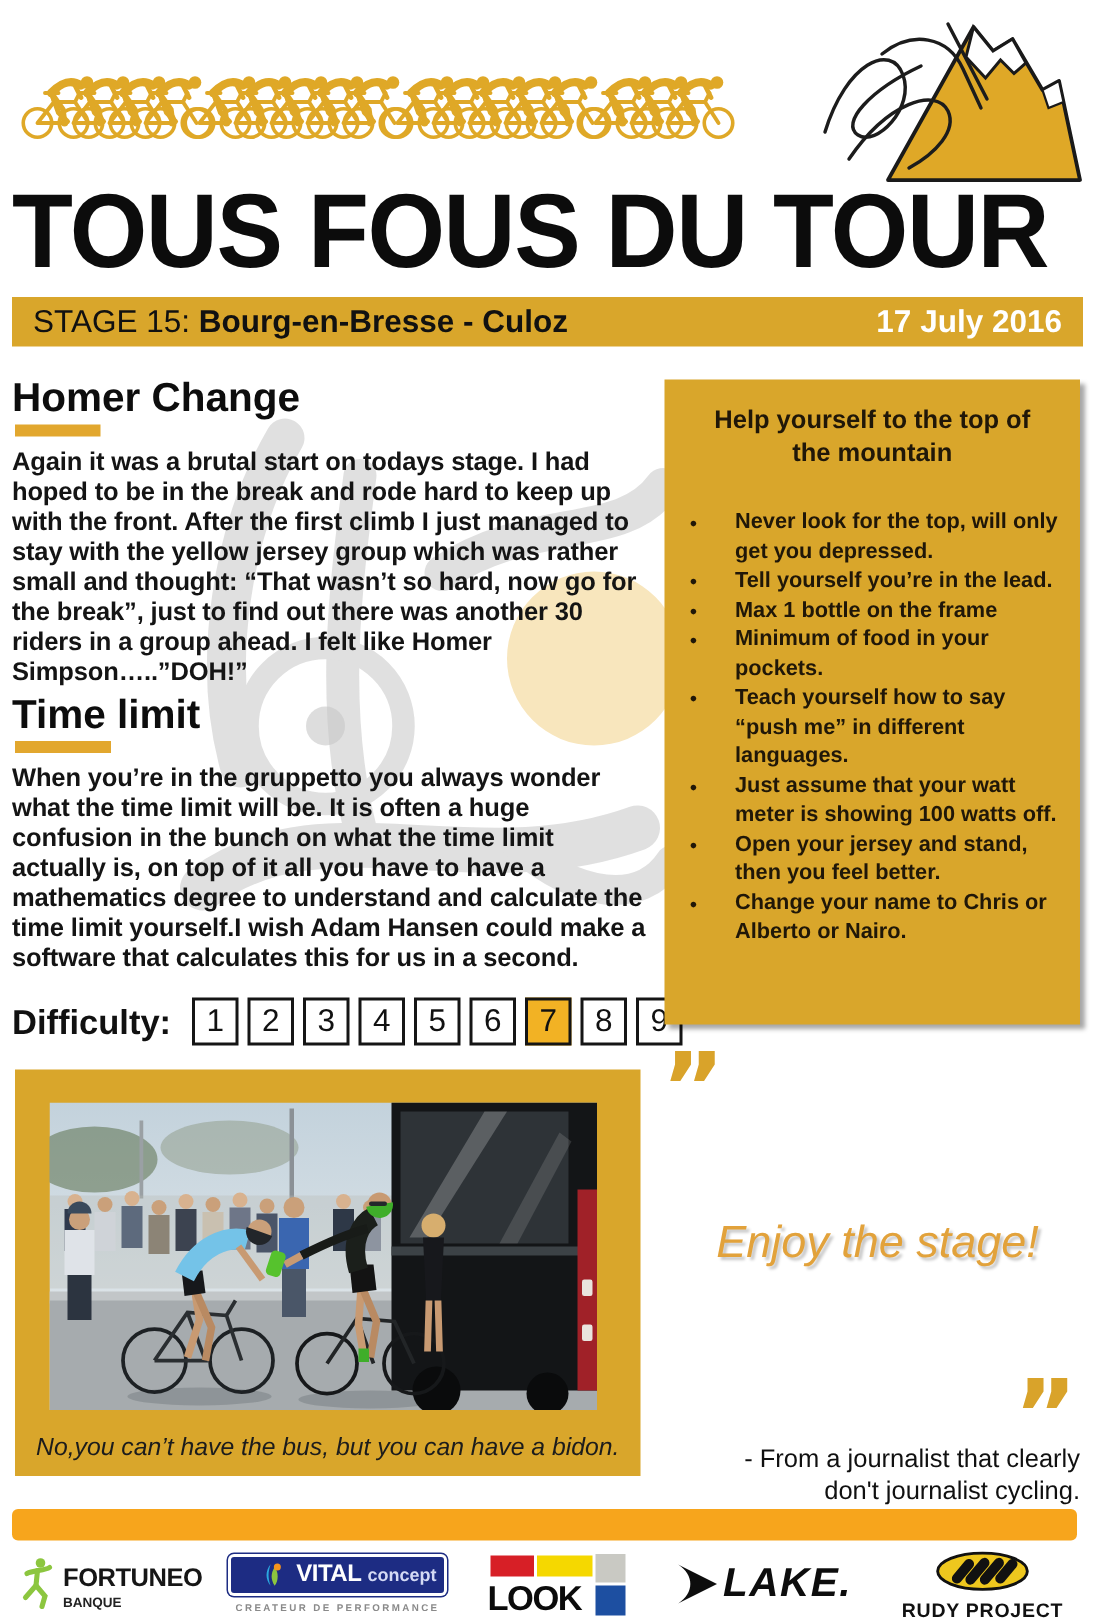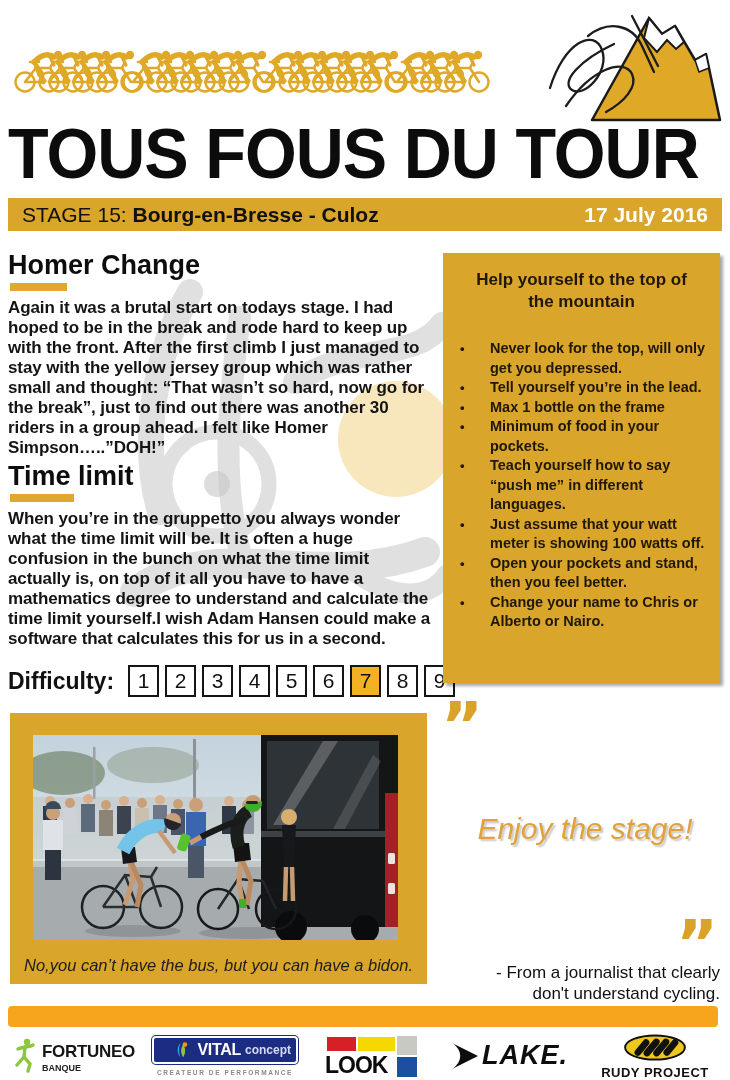--- a/index.html
+++ b/index.html
@@ -181,21 +181,21 @@
 
   <aside class="sidebar">
     <h3>Help yourself to the top of the mountain</h3>
     <ul class="tips" id="tips">
         <li><span class="marker">•</span><span>Never look for the top, will only get you depressed.</span></li>
         <li><span class="marker">•</span><span>Tell yourself you’re in the lead.</span></li>
         <li><span class="marker">•</span><span>Max 1 bottle on the frame</span></li>
         <li><span class="marker">•</span><span>Minimum of food in your pockets.</span></li>
         <li><span class="marker">•</span><span>Teach yourself how to say “push me” in different languages.</span></li>
         <li><span class="marker">•</span><span>Just assume that your watt meter is showing 100 watts off.</span></li>
-        <li><span class="marker">•</span><span>Open your pockets and stand, then you feel better.</span></li>
+        <li><span class="marker">•</span><span>Open your jersey and stand, then you feel better.</span></li>
         <li><span class="marker">•</span><span>Change your name to Chris or Alberto or Nairo.</span></li>
       </ul>
   </aside>
 
   <figure class="photo-frame">
     <svg class="photo" viewBox="0 0 365 205" preserveAspectRatio="none">
       <defs>
         <linearGradient id="skyg" x1="0" y1="0" x2="0" y2="1">
           <stop offset="0" stop-color="#c3d2dc"></stop>
             <stop offset="1" stop-color="#e9edee"></stop>
@@ -299,21 +299,21 @@
       </g>
     </svg>
     <figcaption>No,you can’t have the bus, but you can have a bidon.</figcaption>
   </figure>
 
   <div class="qmark top">”</div>
   <div class="enjoy">Enjoy the stage!</div>
   <div class="qmark bottom">”</div>
   <div class="attribution">
     <div>- From a journalist that clearly</div>
-    <div>don't understand cycling.</div>
+    <div>don't journalist cycling.</div>
   </div>
 
   <div class="orange-bar"></div>
 
   <div class="sp fortuneo">
     <svg width="26" height="36" viewBox="0 0 26 36">
       <g stroke="#8CC63F" stroke-width="3.4" fill="none" stroke-linecap="round">
         <circle cx="15" cy="5" r="3.2" fill="#8CC63F" stroke="none"></circle>
         <path d="M6 12 C10 10 18 10 21 8"></path>
         <path d="M13 10 L12 20"></path>

